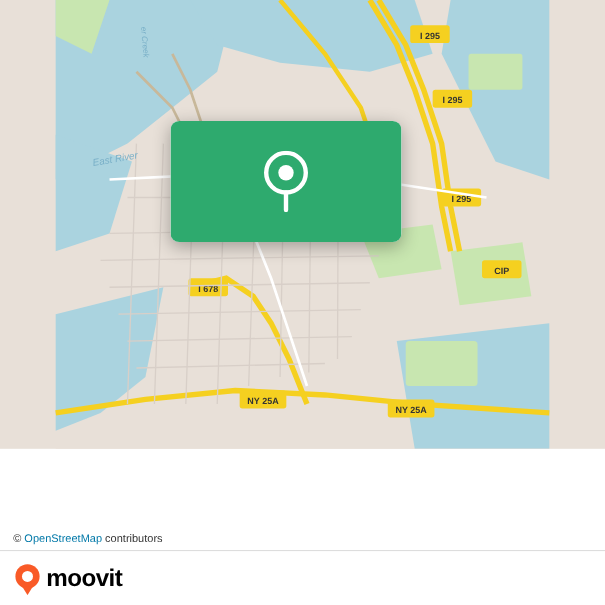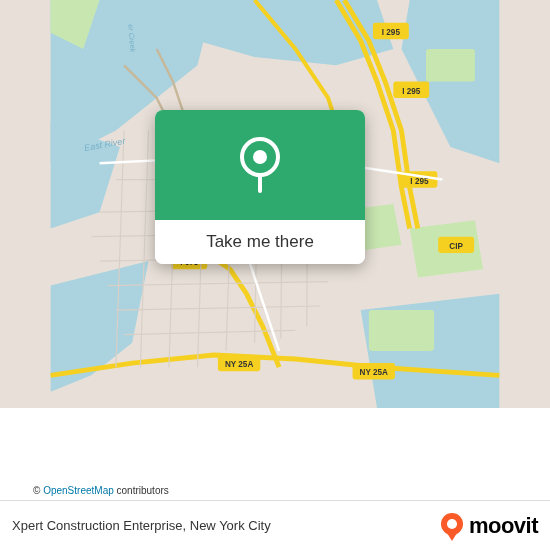--- a/index.html
+++ b/index.html
@@ -183,34 +183,30 @@
   
   <div id="card">
     <div id="card-green">
 
       <svg width="44" height="56" viewBox="0 0 44 56">
         <circle cx="22" cy="20" r="18" fill="none" stroke="white" stroke-width="4"></circle>
         <circle cx="22" cy="20" r="7" fill="white"></circle>
         <line x1="22" y1="38" x2="22" y2="54" stroke="white" stroke-width="4" stroke-linecap="round"></line>
       </svg>
     </div>
-    <div id="card-label">Take me there</div>
   </div>
 </div>
 
 <div id="bottom-bar">
-  <div style="flex:1; display:flex; align-items:center; gap:6px;">
-    <span id="place-name">Xpert Construction Enterprise, New York City</span>
-  </div>
 
   <div id="moovit-logo">
     <svg width="26" height="30" viewBox="0 0 26 30">
       <ellipse cx="13" cy="13" rx="11" ry="11" fill="#F95A27"></ellipse>
       <circle cx="13" cy="13" r="5" fill="white"></circle>
       <polygon points="8,22 13,30 18,22" fill="#F95A27"></polygon>
     </svg>
     <span id="moovit-text">moovit</span>
   </div>
 </div>
 
-<div style="position:absolute; bottom:52px; left:8px; font-size:10px; color:#333; background:rgba(255,255,255,0.7); padding:2px 4px; border-radius:2px;margin-left:21px;">
+<div style="position:absolute; bottom:52px; left:8px; font-size:10px; color:#333; background:rgba(255,255,255,0.7); padding:2px 4px; border-radius:2px;">
   <span>© </span><a href="#" style="color:#0078a8; text-decoration:none;">OpenStreetMap</a><span> contributors</span>
 </div>
 
 </body></html>

